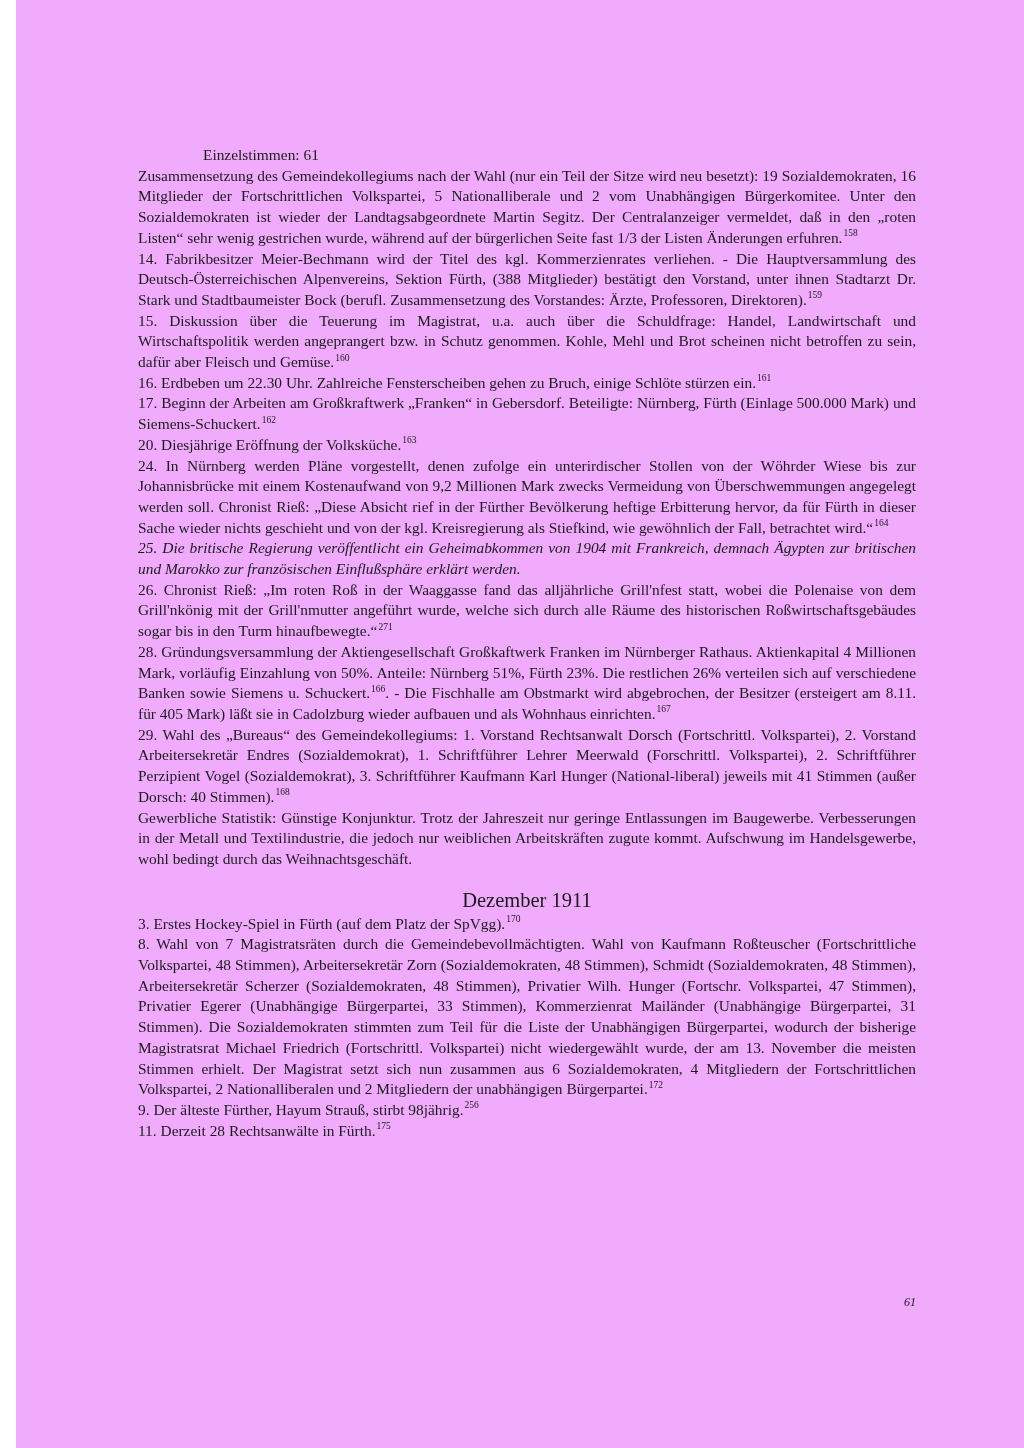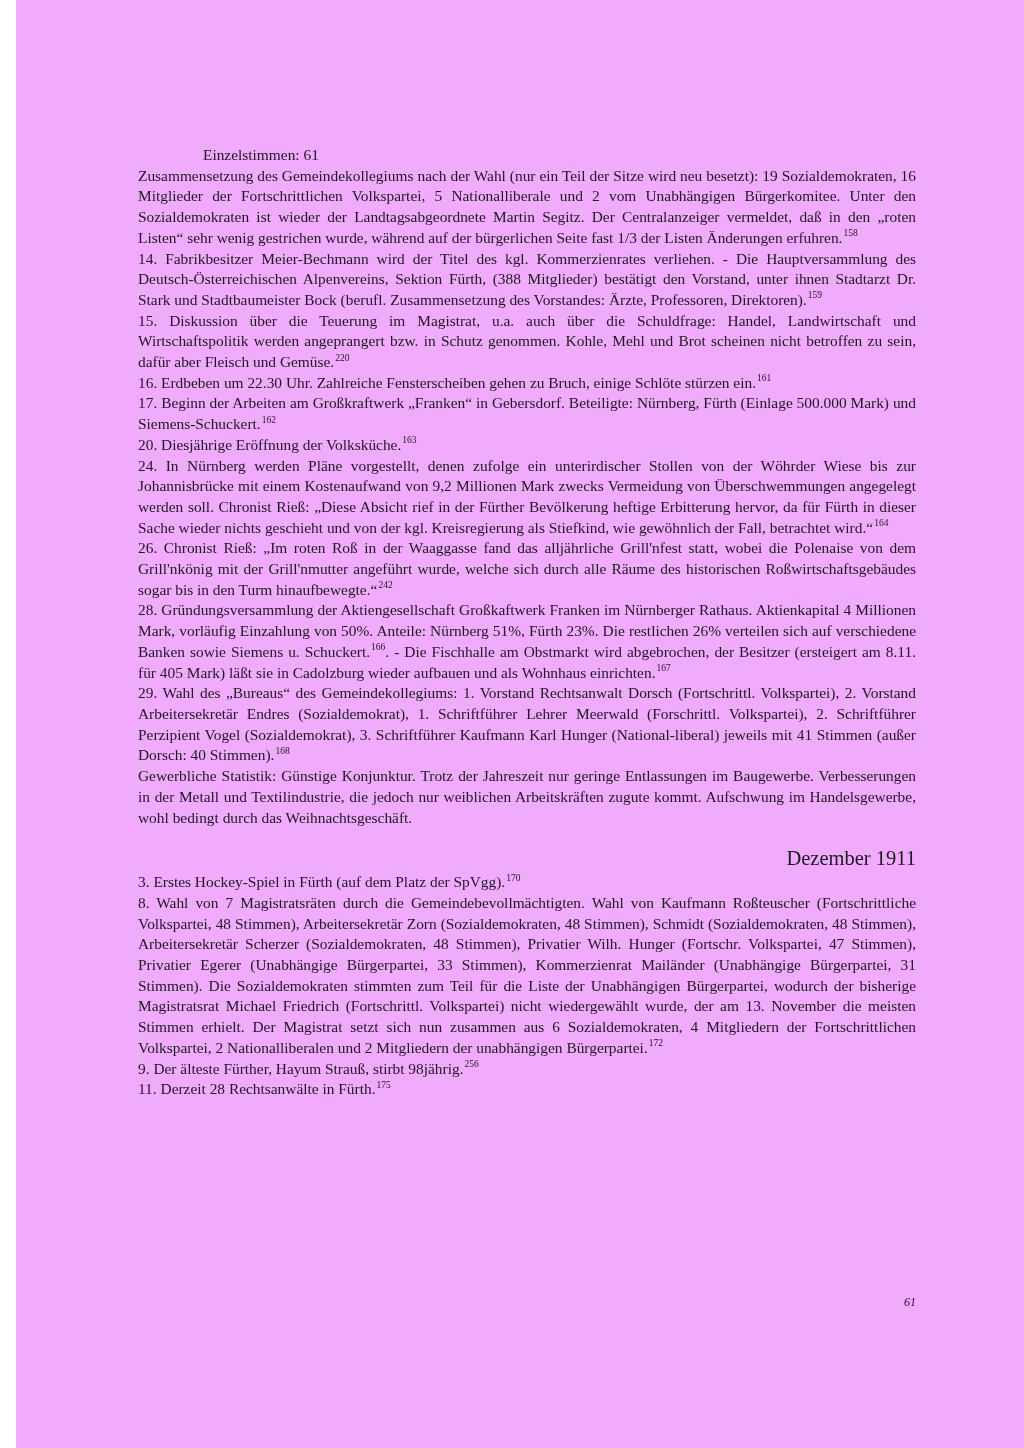--- a/index.html
+++ b/index.html
@@ -35,21 +35,21 @@
       font-size: 15.4px;
       line-height: 20.7px;
     }
     .para.indent { text-indent: 65px; }
     .para.italic { font-style: italic; }
     .section-heading {
       font-size: 20.5px;
       font-weight: normal;
       line-height: 23px;
       margin: 19px 0 2px 0;
-      text-align: right;
+      text-align: center;
     }
     sup.fnref {
       font-size: 9.5px;
       line-height: 0;
       vertical-align: baseline;
       position: relative;
       top: -6.5px;
       margin-left: 1px;
     }
     .page-number {
@@ -62,26 +62,27 @@
     }
   </style>
 </head>
 <body>
 
 <div class="page">
   <div class="text-block">
       <p class="para indent"><span>Einzelstimmen: 61</span></p>
       <p class="para"><span>Zusammensetzung des Gemeindekollegiums nach der Wahl (nur ein Teil der Sitze wird neu besetzt): 19 Sozialdemokraten, 16 Mitglieder der Fortschrittlichen Volkspartei, 5 Nationalliberale und 2 vom Unabhängigen Bürgerkomitee. Unter den Sozialdemokraten ist wieder der Landtagsabgeordnete Martin Segitz. Der Centralanzeiger vermeldet, daß in den „roten Listen“ sehr wenig gestrichen wurde, während auf der bürgerlichen Seite fast 1/3 der Listen Änderungen erfuhren.</span><sup class="fnref">158</sup></p>
       <p class="para"><span>14. Fabrikbesitzer Meier-Bechmann wird der Titel des kgl. Kommerzienrates verliehen. - Die Hauptversammlung des Deutsch-Österreichischen Alpenvereins, Sektion Fürth, (388 Mitglieder) bestätigt den Vorstand, unter ihnen Stadtarzt Dr. Stark und Stadtbaumeister Bock (berufl. Zusammensetzung des Vorstandes: Ärzte, Professoren, Direktoren).</span><sup class="fnref">159</sup></p>
-      <p class="para"><span>15. Diskussion über die Teuerung im Magistrat, u.a. auch über die Schuldfrage: Handel, Landwirtschaft und Wirtschaftspolitik werden angeprangert bzw. in Schutz genommen. Kohle, Mehl und Brot scheinen nicht betroffen zu sein, dafür aber Fleisch und Gemüse.</span><sup class="fnref">220</sup></p>
+      <p class="para"><span>15. Diskussion über die Teuerung im Magistrat, u.a. auch über die Schuldfrage: Handel, Landwirtschaft und Wirtschaftspolitik werden angeprangert bzw. in Schutz genommen. Kohle, Mehl und Brot scheinen nicht betroffen zu sein, dafür aber Fleisch und Gemüse.</span><sup class="fnref">160</sup></p>
       <p class="para"><span>16. Erdbeben um 22.30 Uhr. Zahlreiche Fensterscheiben gehen zu Bruch, einige Schlöte stürzen ein.</span><sup class="fnref">161</sup></p>
       <p class="para"><span>17. Beginn der Arbeiten am Großkraftwerk „Franken“ in Gebersdorf. Beteiligte: Nürnberg, Fürth (Einlage 500.000 Mark) und Siemens-Schuckert.</span><sup class="fnref">162</sup></p>
       <p class="para"><span>20. Diesjährige Eröffnung der Volksküche.</span><sup class="fnref">163</sup></p>
       <p class="para"><span>24. In Nürnberg werden Pläne vorgestellt, denen zufolge ein unterirdischer Stollen von der Wöhrder Wiese bis zur Johannisbrücke mit einem Kostenaufwand von 9,2 Millionen Mark zwecks Vermeidung von Überschwemmungen angegelegt werden soll. Chronist Rieß: „Diese Absicht rief in der Fürther Bevölkerung heftige Erbitterung hervor, da für Fürth in dieser Sache wieder nichts geschieht und von der kgl. Kreisregierung als Stiefkind, wie gewöhnlich der Fall, betrachtet wird.“</span><sup class="fnref">164</sup></p>
-      <p class="para"><span>26. Chronist Rieß: „Im roten Roß in der Waaggasse fand das alljährliche Grill'nfest statt, wobei die Polenaise von dem Grill'nkönig mit der Grill'nmutter angeführt wurde, welche sich durch alle Räume des historischen Roßwirtschaftsgebäudes sogar bis in den Turm hinaufbewegte.“</span><sup class="fnref">242</sup></p>
+      <p class="para italic"><span>25. Die britische Regierung veröffentlicht ein Geheimabkommen von 1904 mit Frankreich, demnach Ägypten zur britischen und Marokko zur französischen Einflußsphäre erklärt werden.</span></p>
+      <p class="para"><span>26. Chronist Rieß: „Im roten Roß in der Waaggasse fand das alljährliche Grill'nfest statt, wobei die Polenaise von dem Grill'nkönig mit der Grill'nmutter angeführt wurde, welche sich durch alle Räume des historischen Roßwirtschaftsgebäudes sogar bis in den Turm hinaufbewegte.“</span><sup class="fnref">271</sup></p>
       <p class="para"><span>28. Gründungsversammlung der Aktiengesellschaft Großkaftwerk Franken im Nürnberger Rathaus. Aktienkapital 4 Millionen Mark, vorläufig Einzahlung von 50%. Anteile: Nürnberg 51%, Fürth 23%. Die restlichen 26% verteilen sich auf verschiedene Banken sowie Siemens u. Schuckert.</span><sup class="fnref">166</sup><span>. - Die Fischhalle am Obstmarkt wird abgebrochen, der Besitzer (ersteigert am 8.11. für 405 Mark) läßt sie in Cadolzburg wieder aufbauen und als Wohnhaus einrichten.</span><sup class="fnref">167</sup></p>
       <p class="para"><span>29. Wahl des „Bureaus“ des Gemeindekollegiums: 1. Vorstand Rechtsanwalt Dorsch (Fortschrittl. Volkspartei), 2. Vorstand Arbeitersekretär Endres (Sozialdemokrat), 1. Schriftführer Lehrer Meerwald (Forschrittl. Volkspartei), 2. Schriftführer Perzipient Vogel (Sozialdemokrat), 3. Schriftführer Kaufmann Karl Hunger (National-liberal) jeweils mit 41 Stimmen (außer Dorsch: 40 Stimmen).</span><sup class="fnref">168</sup></p>
       <p class="para"><span>Gewerbliche Statistik: Günstige Konjunktur. Trotz der Jahreszeit nur geringe Entlassungen im Baugewerbe. Verbesserungen in der Metall und Textilindustrie, die jedoch nur weiblichen Arbeitskräften zugute kommt. Aufschwung im Handelsgewerbe, wohl bedingt durch das Weihnachtsgeschäft.</span></p>
       <h2 class="section-heading">Dezember 1911</h2>
       <p class="para"><span>3. Erstes Hockey-Spiel in Fürth (auf dem Platz der SpVgg).</span><sup class="fnref">170</sup></p>
       <p class="para"><span>8. Wahl von 7 Magistratsräten durch die Gemeindebevollmächtigten. Wahl von Kaufmann Roßteuscher (Fortschrittliche Volkspartei, 48 Stimmen), Arbeitersekretär Zorn (Sozialdemokraten, 48 Stimmen), Schmidt (Sozialdemokraten, 48 Stimmen), Arbeitersekretär Scherzer (Sozialdemokraten, 48 Stimmen), Privatier Wilh. Hunger (Fortschr. Volkspartei, 47 Stimmen), Privatier Egerer (Unabhängige Bürgerpartei, 33 Stimmen), Kommerzienrat Mailänder (Unabhängige Bürgerpartei, 31 Stimmen). Die Sozialdemokraten stimmten zum Teil für die Liste der Unabhängigen Bürgerpartei, wodurch der bisherige Magistratsrat Michael Friedrich (Fortschrittl. Volkspartei) nicht wiedergewählt wurde, der am 13. November die meisten Stimmen erhielt. Der Magistrat setzt sich nun zusammen aus 6 Sozialdemokraten, 4 Mitgliedern der Fortschrittlichen Volkspartei, 2 Nationalliberalen und 2 Mitgliedern der unabhängigen Bürgerpartei.</span><sup class="fnref">172</sup></p>
       <p class="para"><span>9. Der älteste Fürther, Hayum Strauß, stirbt 98jährig.</span><sup class="fnref">256</sup></p>
       <p class="para"><span>11. Derzeit 28 Rechtsanwälte in Fürth.</span><sup class="fnref">175</sup></p>
     </div>
   <div class="page-number">61</div>

